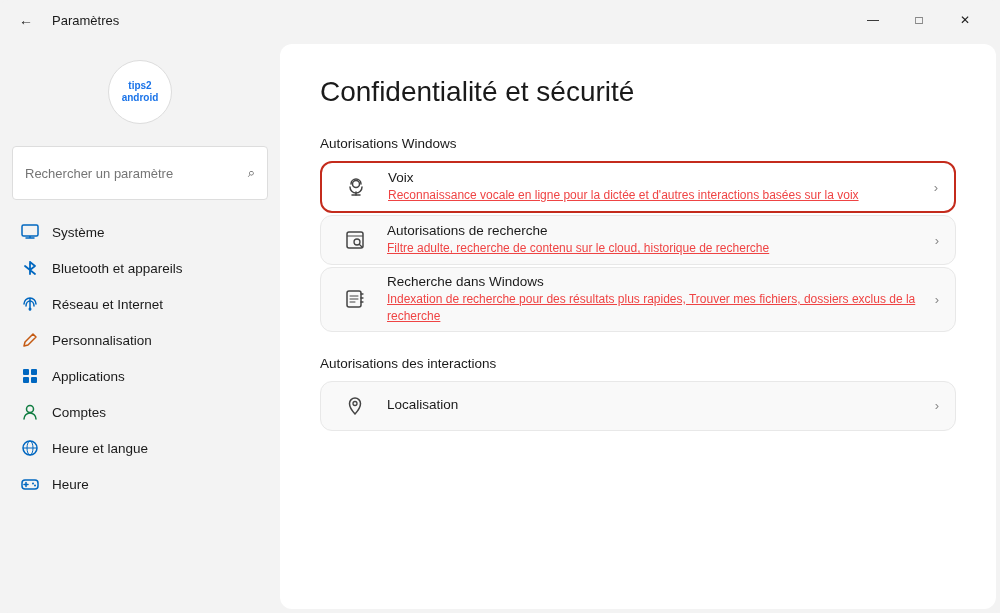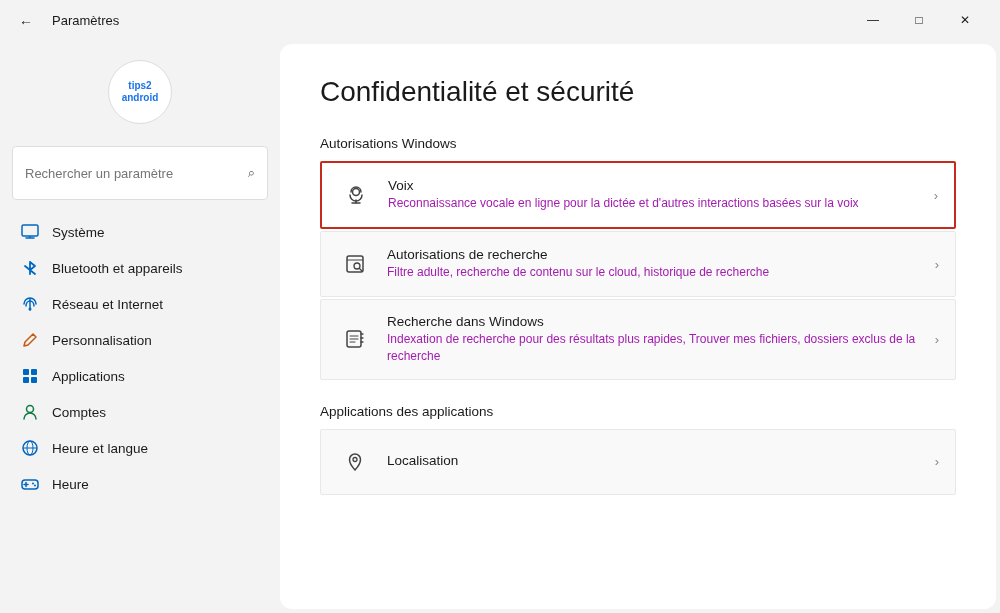--- a/index.html
+++ b/index.html
@@ -178,23 +178,23 @@
     }
     .settings-list {
       display: flex;
       flex-direction: column;
       gap: 2px;
       margin-bottom: 24px;
     }
     .settings-item {
       display: flex;
       align-items: center;
-      padding: 14px 16px;
+      padding: 6px 16px;
       background: #f9f9f9;
-      border-radius: 2px;
+      border-radius: 12px;
       cursor: pointer;
       border: 1px solid #e8e8e8;
       transition: background 0.1s;
     }
     .settings-item.highlighted {
       border: 2px solid #c42b1c;
       background: #fff;
     }
     .settings-item-icon {
       width: 36px;
@@ -211,22 +211,23 @@
       flex: 1;
     }
     .settings-item-title {
       font-size: 13.5px;
       font-weight: 500;
       color: #1a1a1a;
       margin-bottom: 2px;
     }
     .settings-item-desc {
       font-size: 12px;
-      color: #a21caf;
+      color: #ef4444;
       line-height: 1.4;
+      text-decoration: underline;
     }
     .chevron {
       color: #888;
       font-size: 13px;
       flex-shrink: 0;
     }
   </style>
 </head>
 <body>
 
@@ -390,21 +391,21 @@
                 </div>
                 <div class="settings-item-text">
                   <div class="settings-item-title">Recherche dans Windows</div>
                   <div class="settings-item-desc">Indexation de recherche pour des résultats plus rapides, Trouver mes fichiers, dossiers exclus de la recherche</div>
                 </div>
                 <span class="chevron">›</span>
               </div>
             </div>
           </div>
           <div>
-            <div class="section-title">Applications des applications</div>
+            <div class="section-title">Autorisations des interactions</div>
             <div class="settings-list">
               <div class="settings-item">
                 <div class="settings-item-icon">
                   <svg width="22" height="22" viewBox="0 0 22 22">
                     <path d="M11 3 C8 3 5.5 5.5 5.5 8.5 C5.5 13 11 19 11 19 C11 19 16.5 13 16.5 8.5 C16.5 5.5 14 3 11 3 Z" stroke="#444" stroke-width="1.5" fill="none"></path>
                     <circle cx="11" cy="8.5" r="2" stroke="#444" stroke-width="1.3" fill="none"></circle>
                   </svg>
                 </div>
                 <div class="settings-item-text">
                   <div class="settings-item-title">Localisation</div>

